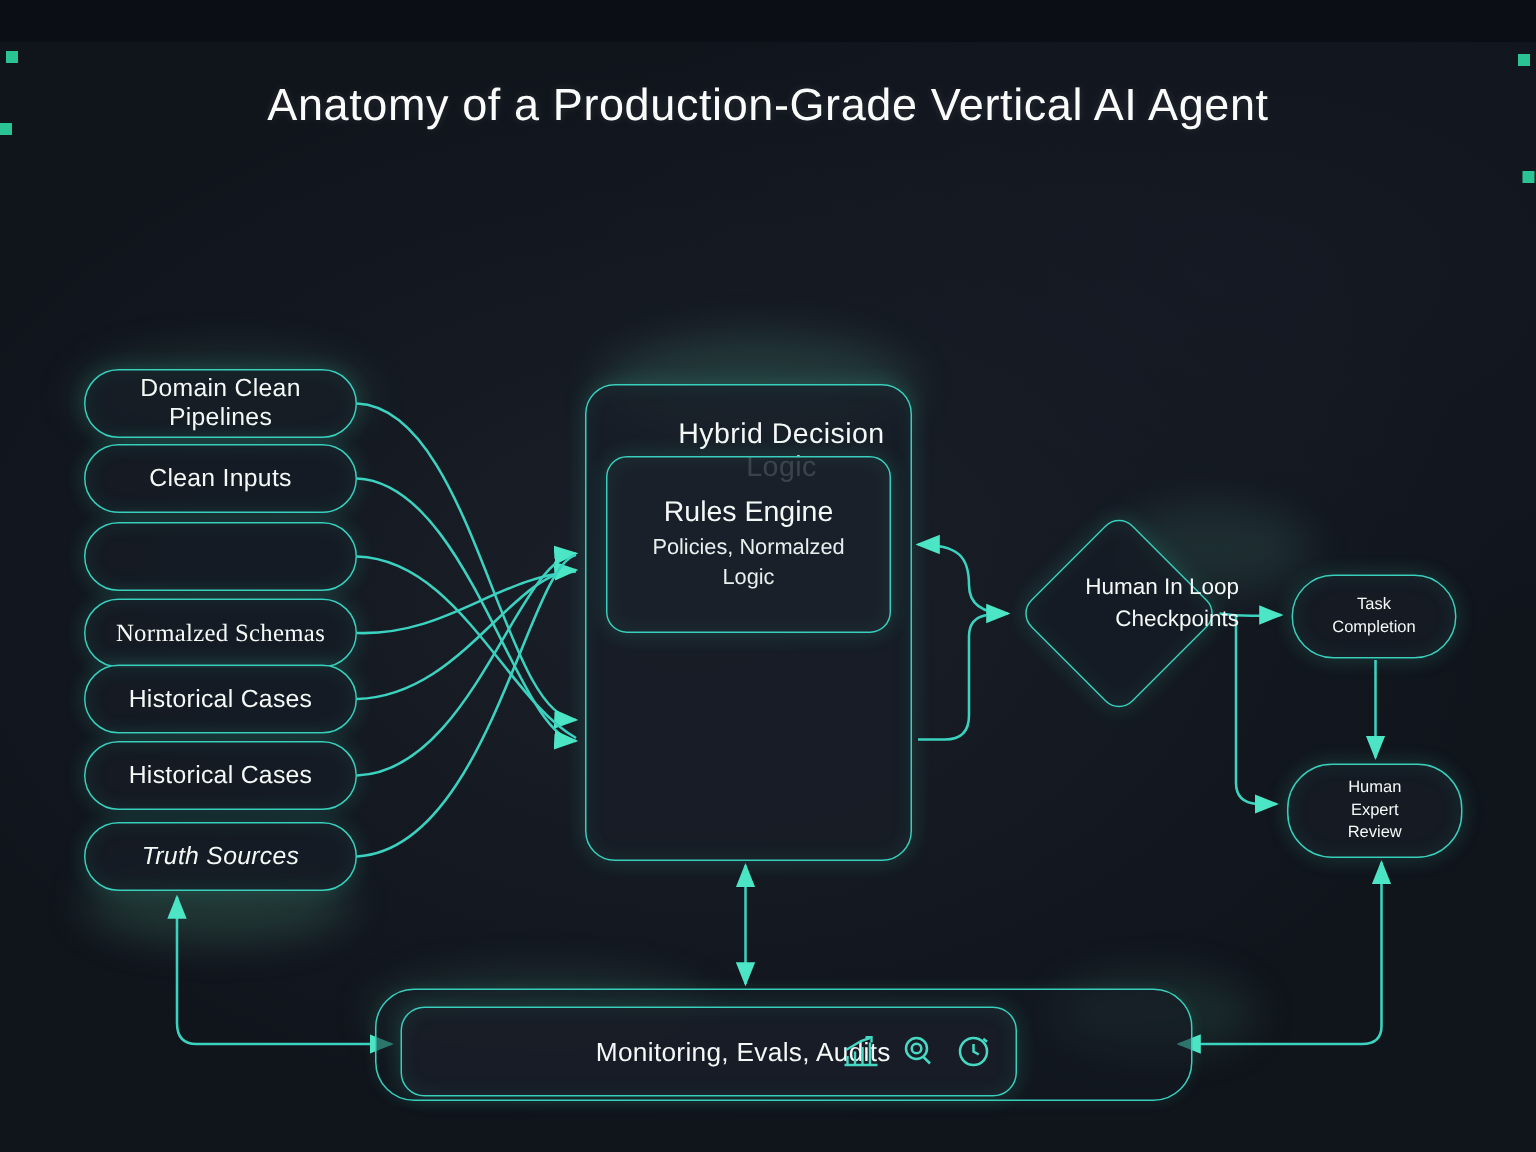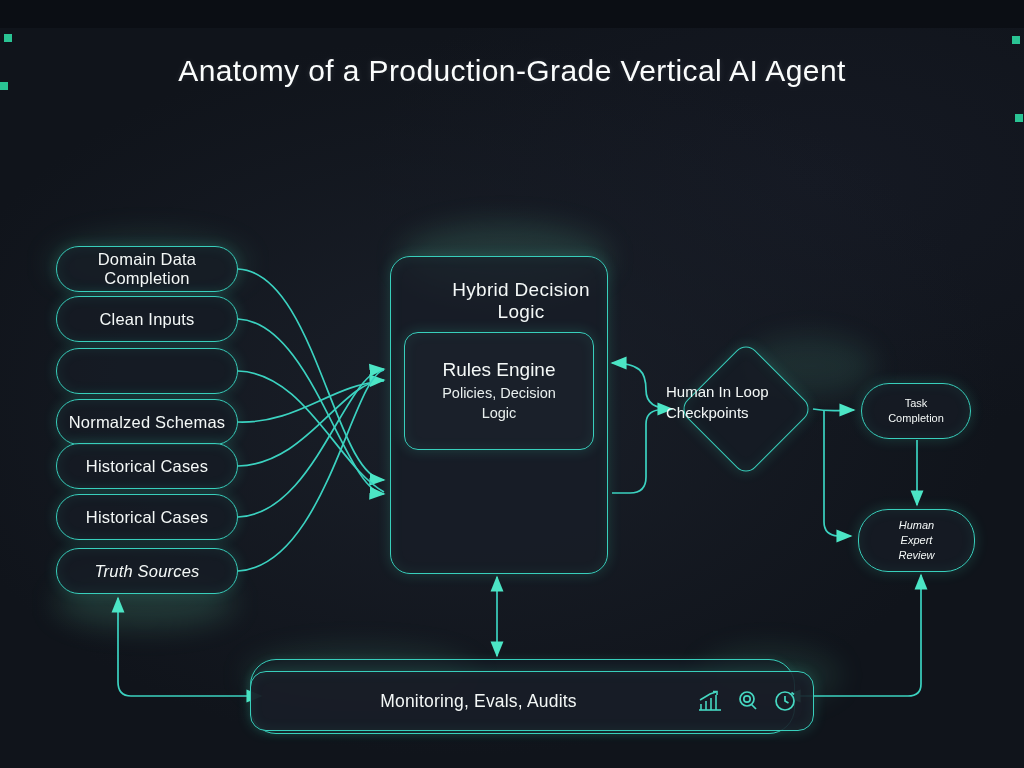--- a/index.html
+++ b/index.html
@@ -23,26 +23,26 @@
   .pill{left:56px;width:182px;height:46px;border-radius:24px;font-size:16.5px;letter-spacing:.2px;}
   .pre{white-space:pre-line;}
   .big-box{left:390px;top:228px;width:218px;height:318px;border-radius:20px;
     align-items:flex-start;justify-content:center;background:rgba(24,29,39,.8);padding-left:44px;}
   .big-box-title{margin-top:22px;font-size:19px;letter-spacing:.3px;}
   .inner-box{border-radius:14px;background:rgba(27,33,44,.85);flex-direction:column;}
   .inner-title{font-size:19px;margin-bottom:3px;}
   .inner-sub{font-size:14.5px;line-height:1.35;color:#e9efee;}
   .diamond{left:698px;top:333px;width:96px;height:96px;border-radius:13px;
     transform:rotate(45deg);background:rgba(22,27,36,.88);}
-  .diamond-label{position:absolute;left:666px;top:354px;width:160px;text-align:left;
+  .diamond-label{position:absolute;left:666px;top:354px;width:160px;text-align:right;
     font-size:15px;line-height:1.38;}
   .right-pill{font-size:11px;line-height:1.35;}
   .monitor-outer{left:250px;top:631px;width:545px;height:75px;border-radius:26px;
     border-width:1.3px;background:rgba(20,25,34,.55);box-shadow:0 0 10px rgba(62,224,189,.12);}
-  .monitor-inner{left:250px;top:643px;width:564px;height:60px;border-radius:16px;
+  .monitor-inner{left:267px;top:643px;width:411px;height:60px;border-radius:16px;
     background:rgba(24,29,39,.9);}
   .monitor-label{position:absolute;left:0;top:0;height:100%;width:455px;
     display:flex;align-items:center;justify-content:center;font-size:17.5px;letter-spacing:.2px;}
   .monitor-icons{position:absolute;right:16px;top:0;height:100%;display:flex;align-items:center;gap:13px;}
   .monitor-icons svg{display:block;}
   #title{position:absolute;left:0;top:26px;width:1024px;text-align:center;
     font-size:30px;letter-spacing:.4px;color:#fbfdfd;
     text-shadow:0 0 6px rgba(255,255,255,.12);}
   svg.wires{position:absolute;left:0;top:0;pointer-events:none;}
   .corner-mark{position:absolute;width:8px;height:8px;background:#2fe3a9;opacity:.85;}
@@ -89,59 +89,59 @@
 
       <path d="M 118 570 L 118 654 Q 118 668, 131 668 L 261 668" marker-start="url(#ah)" marker-end="url(#ah)"></path>
 
       <path d="M 497 549 L 497 628" marker-start="url(#ah)" marker-end="url(#ah)"></path>
     </g>
   </svg>
 
   <div id="title">Anatomy of a Production-Grade Vertical AI Agent</div>
 
   <div class="node pill" style="top:218px;">
-    <span>Domain Data Completion</span>
+    <span>Domain Clean Pipelines</span>
   </div>
   <div class="node pill" style="top:268px;align-items:center;">
     <span>Clean Inputs</span>
   </div>
   <div class="node pill" style="top:320px;">
     <span></span>
   </div>
-  <div class="node pill" style="top:371px;">
+  <div class="node pill" style="top:371px;font-family:Liberation Serif, serif;">
     <span>Normalzed Schemas</span>
   </div>
   <div class="node pill" style="top:415px;">
     <span>Historical Cases</span>
   </div>
   <div class="node pill" style="top:466px;">
     <span>Historical Cases</span>
   </div>
   <div class="node pill" style="top:520px;font-style:italic;">
     <span>Truth Sources</span>
   </div>
 
   <div class="node big-box">
     <div class="big-box-title">Hybrid Decision Logic</div>
   </div>
-  <div class="node inner-box" style="left:404px;top:304px;width:190px;height:118px;">
+  <div class="node inner-box" style="left:404px;top:276px;width:190px;height:118px;">
     <div class="inner-title">Rules Engine</div>
-    <div class="inner-sub pre">Policies, Decision
+    <div class="inner-sub pre">Policies, Normalzed
 Logic</div>
   </div>
 
   <div class="node diamond"></div>
   <div class="diamond-label pre">Human In Loop
 Checkpoints</div>
 
   <div class="node right-pill" style="left:861px;top:355px;width:110px;height:56px;border-radius:28px;">
     <span class="pre">Task
 Completion</span>
   </div>
-  <div class="node right-pill" style="left:858px;top:481px;width:117px;height:63px;border-radius:30px;font-style:italic;">
+  <div class="node right-pill" style="left:858px;top:481px;width:117px;height:63px;border-radius:30px;">
     <span class="pre">Human
 Expert
 Review</span>
   </div>
 
   <div class="node monitor-outer"></div>
   <div class="node monitor-inner">
     <div class="monitor-label">Monitoring, Evals, Audits</div>
     <div class="monitor-icons">
       <svg width="26" height="22" viewBox="0 0 26 22">

